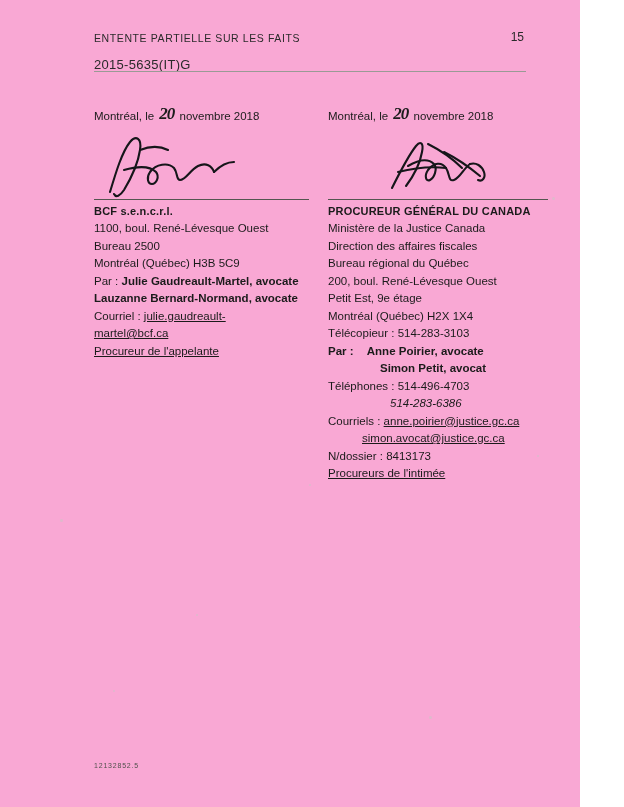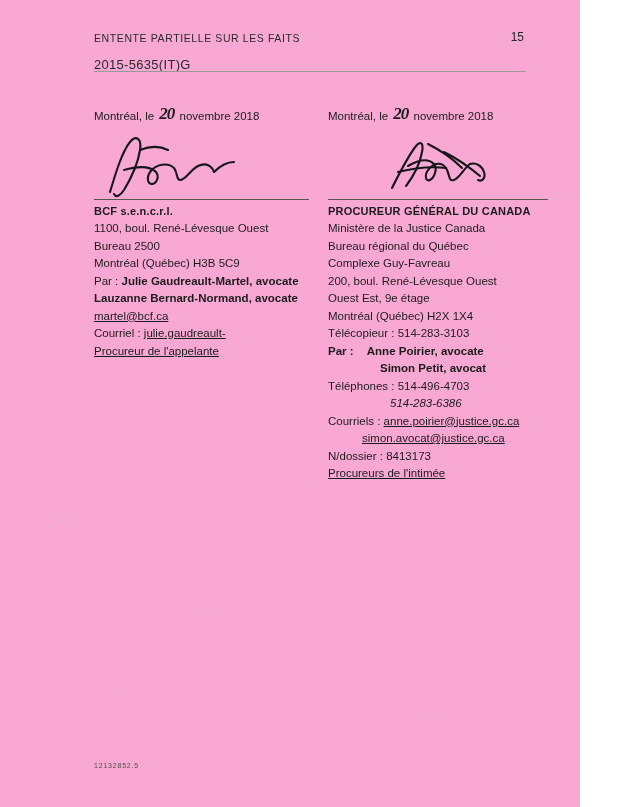--- a/index.html
+++ b/index.html
@@ -169,25 +169,25 @@
     <div class="line">1100, boul. René-Lévesque Ouest</div>
     <div class="line">Bureau 2500</div>
     <div class="line">Montréal (Québec)  H3B 5C9</div>
 
     <div class="line">
       <span>Par :</span>
       <span class="bold">Julie Gaudreault-Martel, avocate</span>
     </div>
     <div class="line bold">Lauzanne Bernard-Normand, avocate</div>
 
-    <div class="line ul">martel@bcf.ca</div>
     <div class="line">
       <span>Courriel :</span>
       <span class="ul">julie.gaudreault-</span>
     </div>
+    <div class="line ul">martel@bcf.ca</div>
 
     <div class="line ul">Procureur de l'appelante</div>
   </div>
 
   <div class="col col-right">
 
     <div class="date-line">
       <span>Montréal, le</span>
       <span class="hand">20</span>
       <span>novembre 2018</span>
@@ -202,24 +202,24 @@
           <path d="M60 20 C72 26 84 34 96 44"></path>
           <path d="M86 32 C92 30 98 34 100 40 C102 46 98 50 94 48"></path>
           <path d="M44 12 C56 18 68 26 78 36"></path>
         </g>
       </svg>
       <div class="sig-rule r"></div>
     </div>
 
     <div class="firm">PROCUREUR GÉNÉRAL DU CANADA</div>
     <div class="line">Ministère de la Justice Canada</div>
+    <div class="line">Direction des affaires fiscales</div>
     <div class="line">Bureau régional du Québec</div>
-    <div class="line">Complexe Guy-Favreau</div>
     <div class="line">200, boul. René-Lévesque Ouest</div>
-    <div class="line">Ouest Est, 9e étage</div>
+    <div class="line">Petit Est, 9e étage</div>
     <div class="line">Montréal (Québec)  H2X 1X4</div>
 
     <div class="line">
       <span>Télécopieur :</span>
       <span>514-283-3103</span>
     </div>
 
     <div class="line">
       <span class="bold">Par :</span>
       <span class="bold" style="padding-left:10px;">Anne Poirier, avocate</span>

